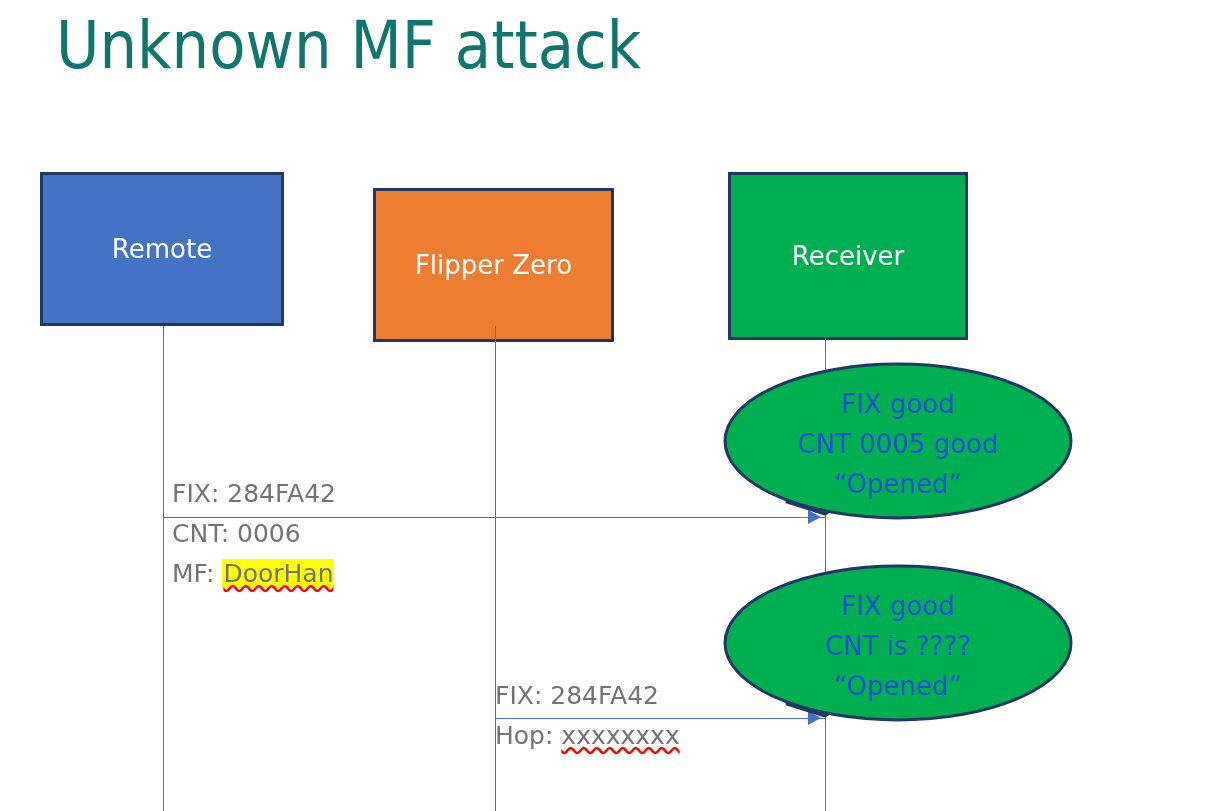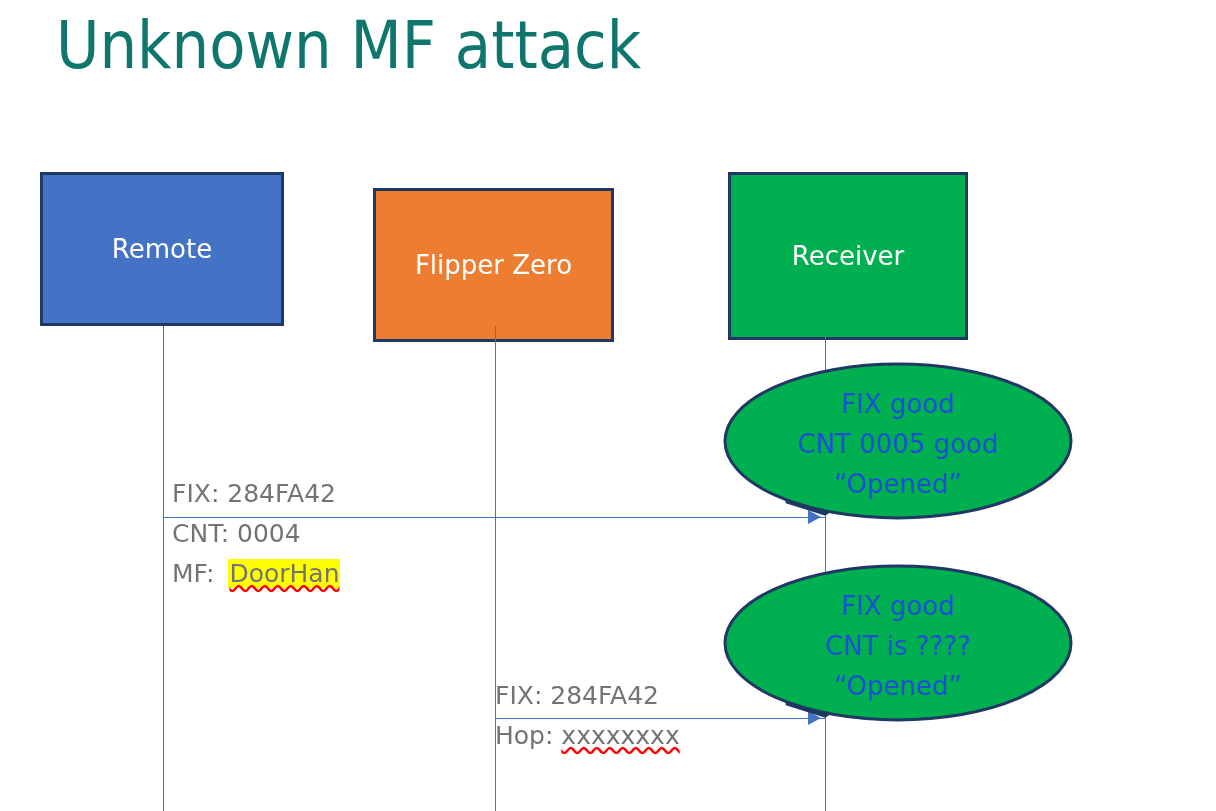--- a/index.html
+++ b/index.html
@@ -84,21 +84,20 @@
     line-height: 40px;
     color: #737373;
     white-space: nowrap;
   }
   #msg-label-0 { left: 172px; top: 474px; }
   #msg-label-1 { left: 495px; top: 676px; }
   .msg-label-line { display: block; height: 40px; }
   .hl {
     background: #FFFF00;
     padding: 0 1px;
-    margin-left: 6px;
   }
   .squiggle {
     text-decoration: underline wavy #FF0000;
     text-decoration-skip-ink: none;
     text-underline-offset: 2px;
   }
 
   
   .bubble-wrap {
     position: absolute;
@@ -142,21 +141,21 @@
 
 <div class="lifeline" id="lifeline-0"></div>
 <div class="lifeline" id="lifeline-1"></div>
 <div class="lifeline" id="lifeline-2"></div>
 
 <div class="msg-line" id="msg-line-0"></div>
 <div class="msg-arrowhead" id="msg-arrow-0"></div>
 
 <div class="msg-label" id="msg-label-0">
   <span class="msg-label-line"><span>FIX:</span>&nbsp;<span>284FA42</span></span>
-  <span class="msg-label-line"><span>CNT:</span>&nbsp;<span>0004</span></span>
+  <span class="msg-label-line"><span>CNT:</span>&nbsp;<span>0006</span></span>
   <span class="msg-label-line"><span>MF:</span>&nbsp;<span class="hl squiggle">DoorHan</span></span>
 </div>
 
 <div class="msg-line" id="msg-line-1"></div>
 <div class="msg-arrowhead" id="msg-arrow-1"></div>
 
 <div class="msg-label" id="msg-label-1">
   <span class="msg-label-line"><span>FIX:</span>&nbsp;<span>284FA42</span></span>
   <span class="msg-label-line"><span>Hop:</span>&nbsp;<span class="squiggle">xxxxxxxx</span></span>
 </div>

